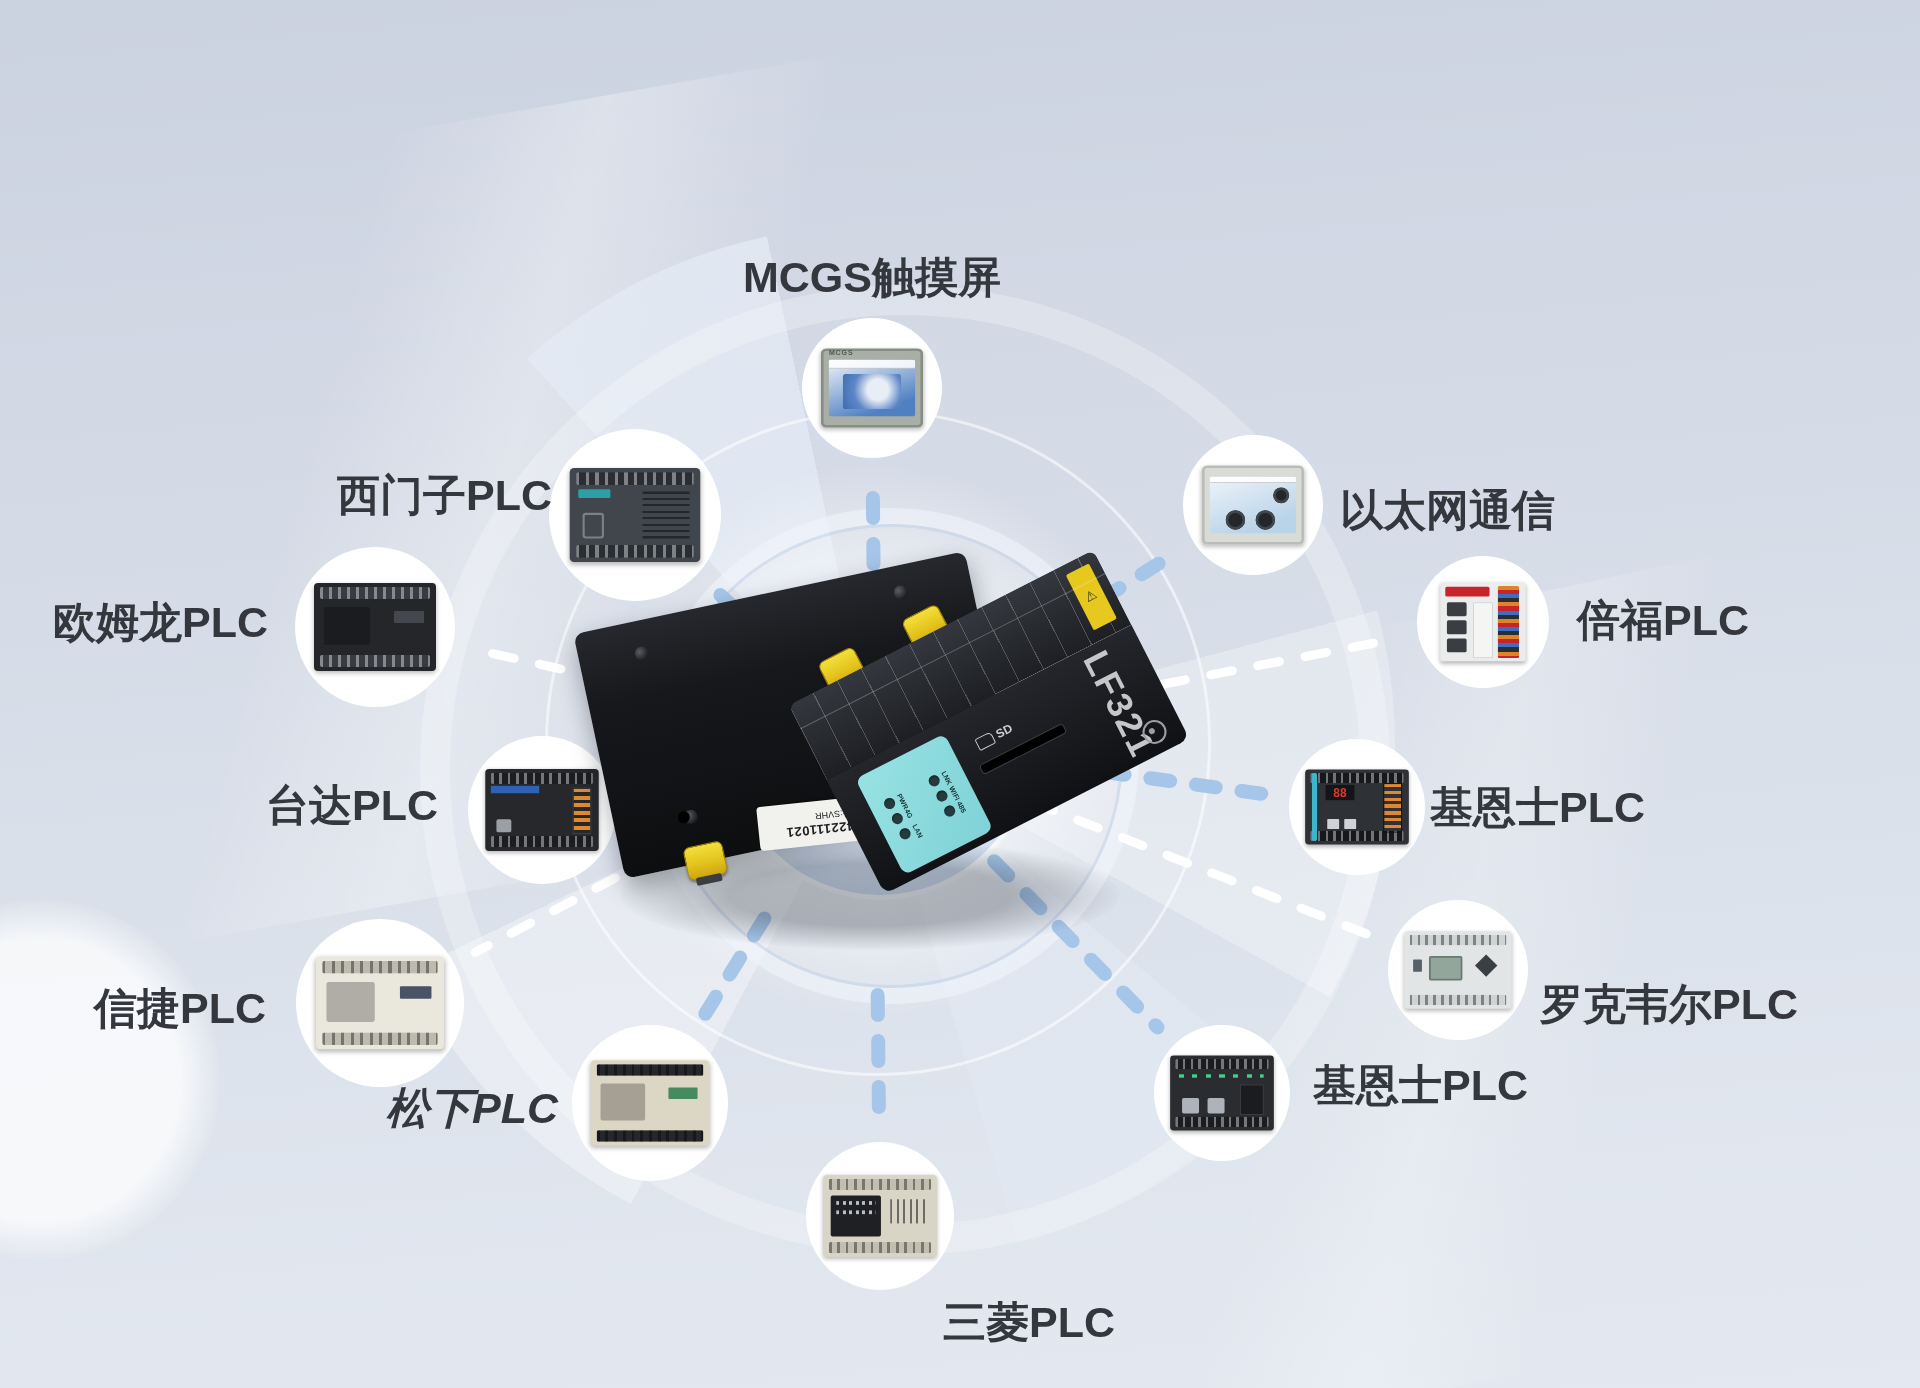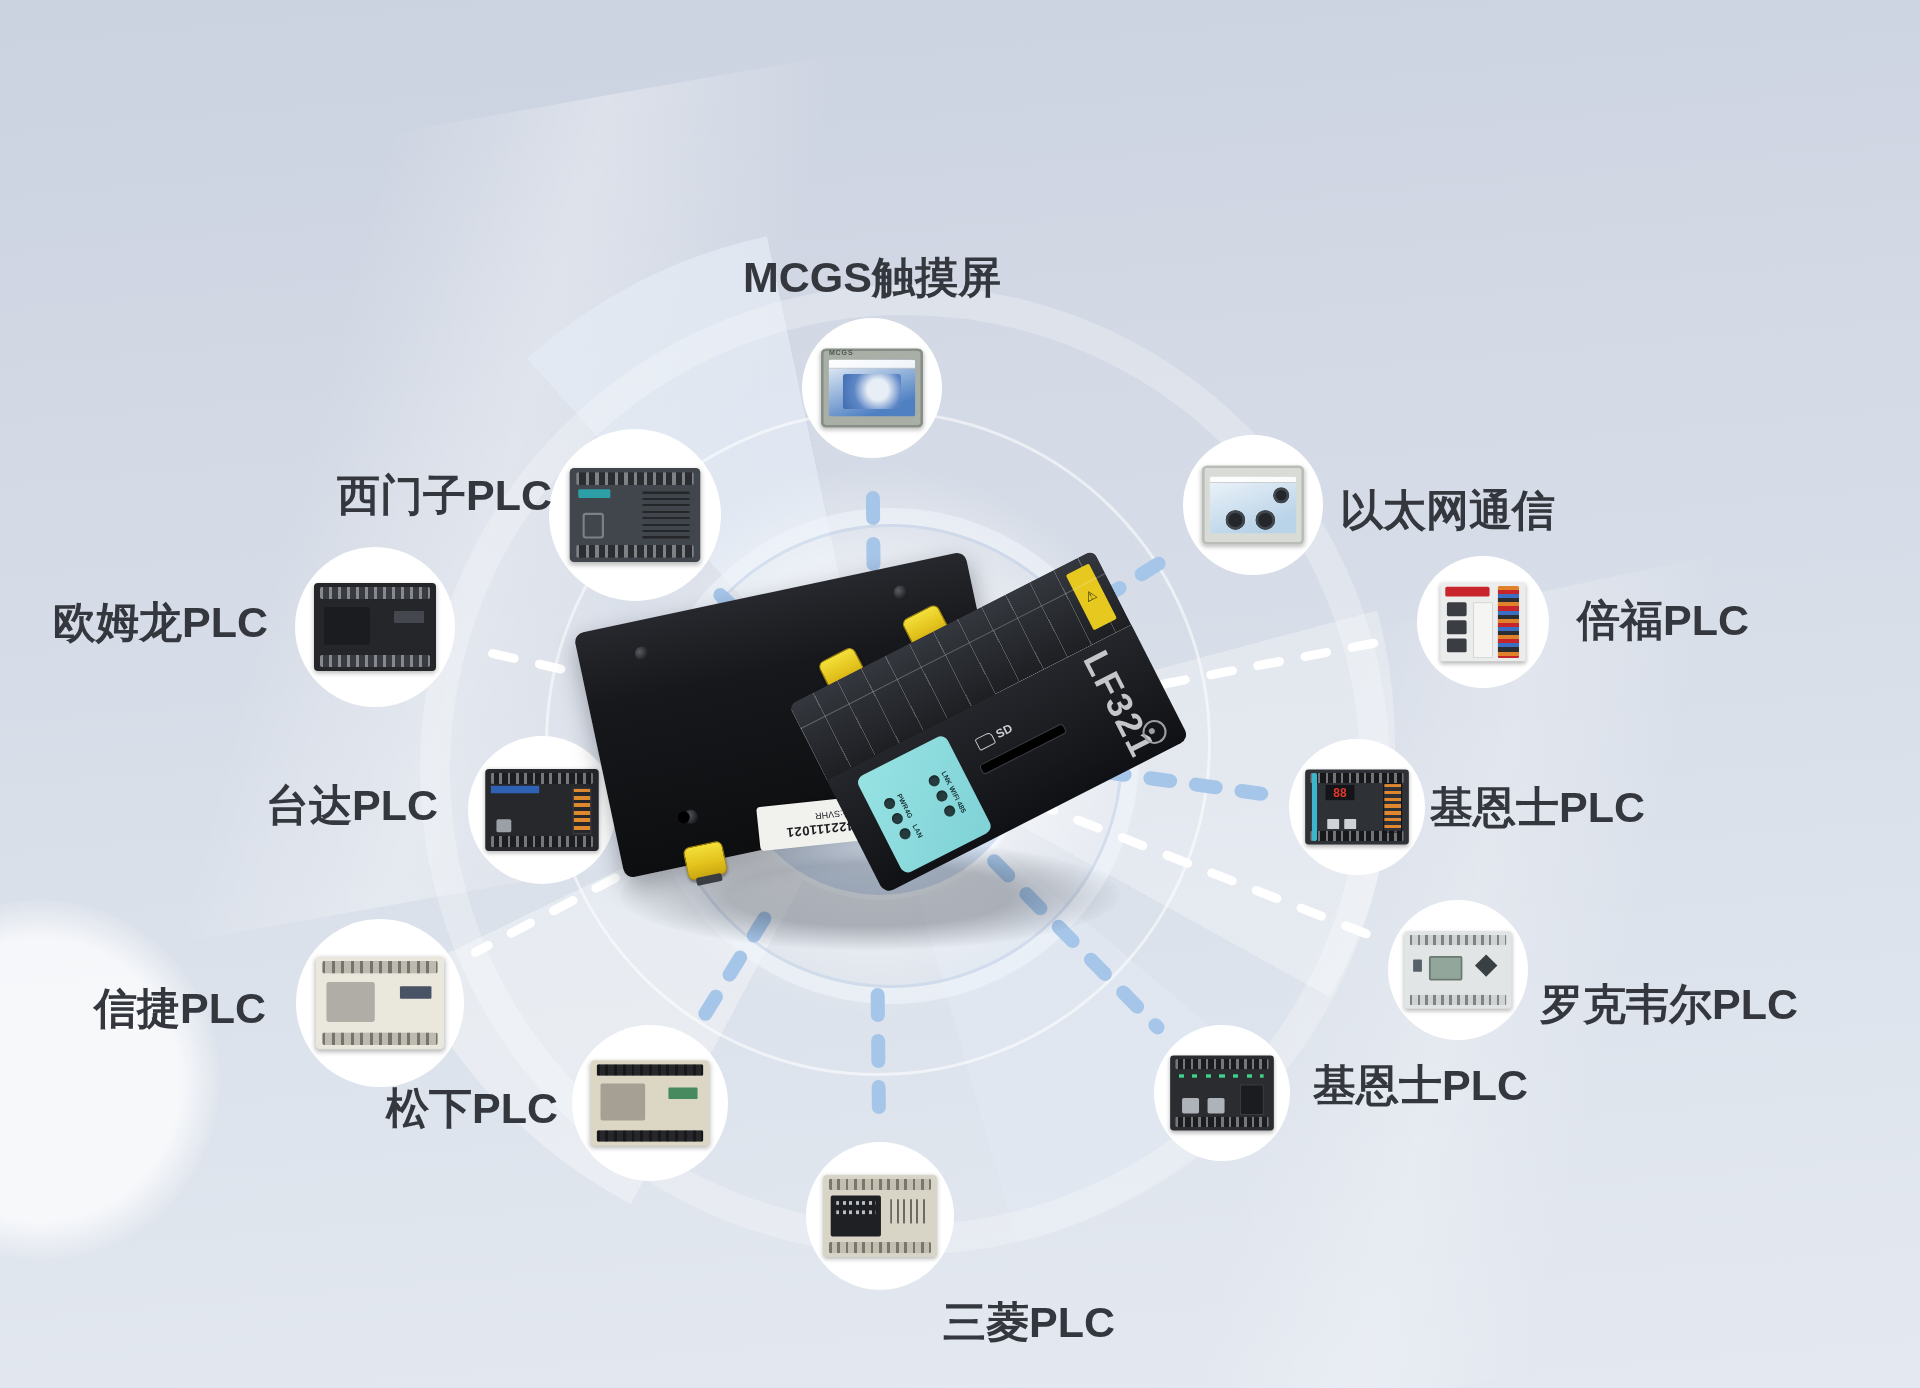--- a/index.html
+++ b/index.html
@@ -254,21 +254,21 @@
       <div class="node-circle" style="left: 572px; top: 1025px; height: 156px; width: 156px; background: rgb(255, 255, 255);">
         <div style="transform:scale(0.97)">
           <div class="dev plc" style="background:#dcd6c4">
     <div class="strip top dots-d" style="background-color:#26272b"></div>
     <div class="strip bot dots-d" style="background-color:#26272b"></div>
     <div style="position:absolute;left:10px;top:24px;width:46px;height:38px;background:rgba(0,0,0,.25);border-radius:2px"></div>
     <div style="position:absolute;right:12px;top:28px;width:30px;height:12px;background:#2e7d4f;opacity:.85;border-radius:1px"></div>
           </div>
         </div>
       </div>
-      <div class="node-label" style="color: rgb(52, 55, 61); top: 1082px; left: 98px; width: 460px; text-align: right;">松下PLC</div>
+      <div class="node-label" style="color: rgb(52, 55, 61); top: 1082px; left: 98px; width: 460px; text-align: right; font-style: italic;">松下PLC</div>
       <div class="node-circle" style="left: 1154px; top: 1025px; height: 136px; width: 136px; background: rgb(255, 255, 255);">
         <div style="transform:scale(0.85)">
           <div class="dev plc" style="background:#2a2c30">
     <div class="strip top dots-l" style="background-color:#1a1c1f"></div>
     <div class="strip bot dots-l" style="background-color:#1a1c1f"></div>
     <div style="position:absolute;left:10px;top:22px;width:100px;height:4px;
       background-image:repeating-linear-gradient(90deg,#3fd08a 0 6px,transparent 6px 16px)"></div>
     <div style="position:absolute;left:14px;bottom:20px;width:20px;height:18px;background:#aeb3b9;border-radius:2px"></div>
     <div style="position:absolute;left:44px;bottom:20px;width:20px;height:18px;background:#aeb3b9;border-radius:2px"></div>
     <div style="position:absolute;right:12px;top:34px;width:26px;height:34px;background:#1a1c1f;border:1px solid #43464c"></div>

